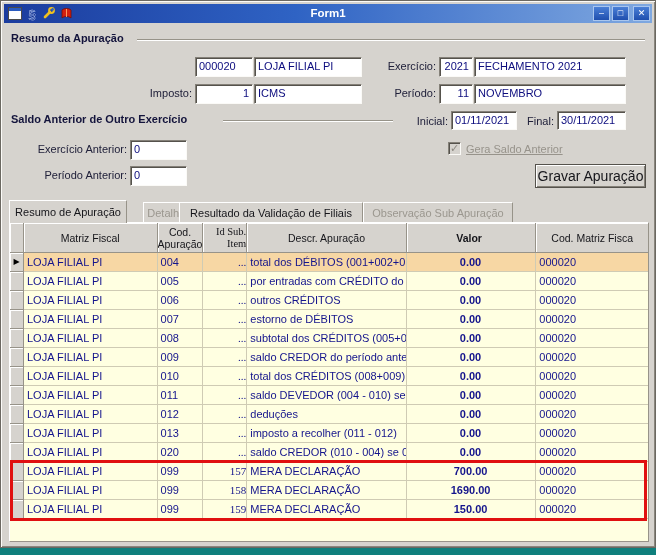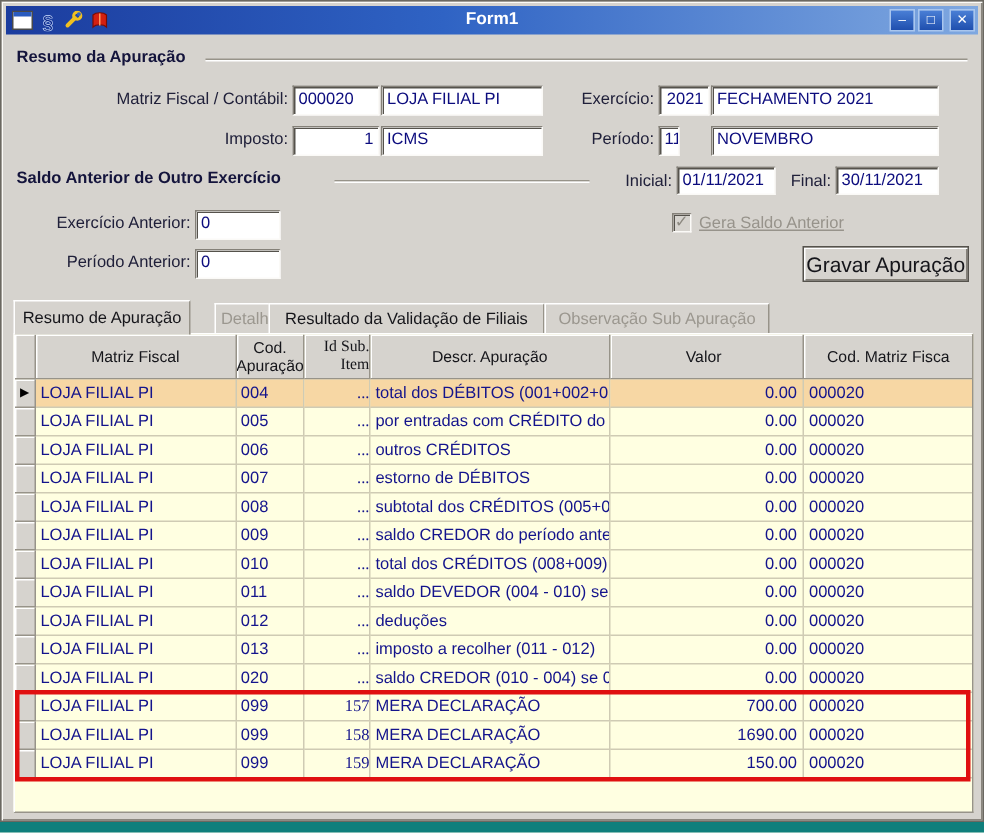--- a/index.html
+++ b/index.html
@@ -63,21 +63,21 @@
   .h-ind{width:14px;}
   .grow{display:flex;height:19px;}
   .gcell{border-right:1px solid #cfcbb4;border-bottom:1px solid #cfcbb4;font-size:11px;
     line-height:18px;color:#14148c;overflow:hidden;white-space:nowrap;padding:0 3px;}
   .ind{width:14px;background:var(--bg);border-right:1px solid #979389;border-bottom:1px solid #979389;
     box-shadow:inset 1px 1px 0 #fff;padding:0;font-size:8px;line-height:18px;text-align:center;color:#000;}
   .c0{width:134px;}
   .c1{width:46px;}
   .c2{width:44px;text-align:right;padding-right:0;font-family:Liberation Serif, serif;}
   .c3{width:160px;}
-  .c4{width:130px;text-align:right;padding-right:4px;}
+  .c4{width:130px;text-align:center;padding-right:4px;font-weight:bold;}
   .c5{width:112px;border-right:none;}
   .sel .gcell:not(.ind){background:var(--selbg);}
   .hlbox{position:absolute;left:0;width:637px;border:3px solid var(--hl);pointer-events:none;z-index:3;}
 </style>
 </head>
 <body>
 
 <div class="desktop">
   <div class="window">
 
@@ -112,32 +112,31 @@
       <div class="tb-buttons">
         <span class="tb-btn">–</span>
         <span class="tb-btn">□</span>
         <span class="tb-btn close">✕</span>
       </div>
     </div>
 
     <div class="sect" style="left:10px;top:31px;">Resumo da Apuração</div>
     <div class="etch" style="left:136px;top:38px;width:508px;"></div>
 
-    <div class="lbl" style="left:8px;top:59px;width:183px;">Matriz Fiscal / Contábil:</div>
     <div class="tbox" style="left:194px;top:56px;width:58px;">000020</div>
     <div class="tbox" style="left:253px;top:56px;width:108px;">LOJA FILIAL PI</div>
     <div class="lbl" style="left:355px;top:59px;width:80px;">Exercício:</div>
     <div class="tbox num" style="left:438px;top:56px;width:34px;">2021</div>
     <div class="tbox" style="left:473px;top:56px;width:152px;">FECHAMENTO 2021</div>
 
     <div class="lbl" style="left:8px;top:86px;width:183px;">Imposto:</div>
     <div class="tbox num" style="left:194px;top:83px;width:58px;">1</div>
     <div class="tbox" style="left:253px;top:83px;width:108px;">ICMS</div>
     <div class="lbl" style="left:355px;top:86px;width:80px;">Período:</div>
-    <div class="tbox num" style="left:438px;top:83px;width:14px;">11</div>
+    <div class="tbox num" style="left:438px;top:83px;width:34px;">11</div>
     <div class="tbox" style="left:473px;top:83px;width:152px;">NOVEMBRO</div>
 
     <div class="sect" style="left:10px;top:112px;">Saldo Anterior de Outro Exercício</div>
     <div class="etch" style="left:222px;top:119px;width:170px;"></div>
     <div class="lbl" style="left:398px;top:114px;width:49px;">Inicial:</div>
     <div class="tbox" style="left:450px;top:110px;width:66px;height:19px;">01/11/2021</div>
     <div class="lbl" style="left:520px;top:114px;width:33px;">Final:</div>
     <div class="tbox" style="left:556px;top:110px;width:69px;height:19px;">30/11/2021</div>
 
     <div class="lbl" style="left:8px;top:142px;width:118px;">Exercício Anterior:</div>

